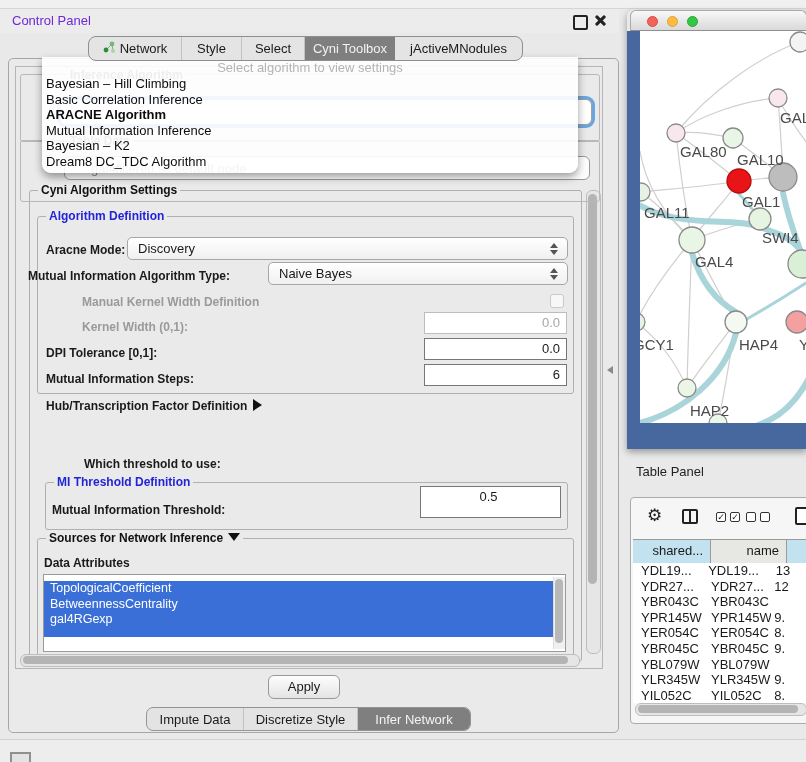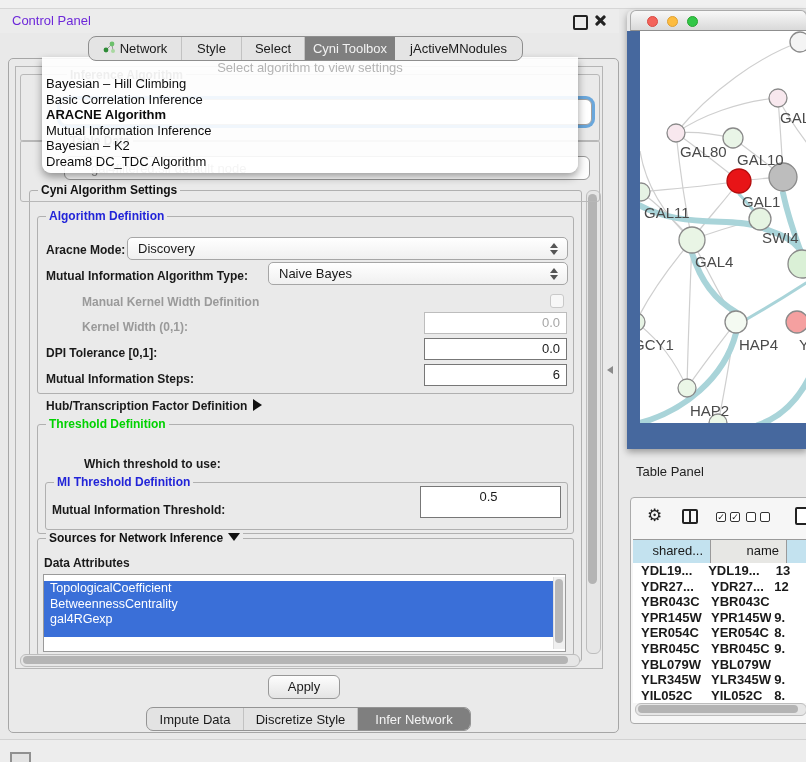--- a/index.html
+++ b/index.html
@@ -93,21 +93,21 @@
   #gear-icon{left:16px;font-size:17px;color:#222;top:7px;}
   #splitcol-icon{left:51px;width:16px;height:15px;border:2px solid #222;border-radius:2px;box-sizing:border-box;}
   #splitcol-icon i{position:absolute;left:5px;top:0;width:2px;height:11px;background:#222;}
   .cbx{position:absolute;top:14px;width:10px;height:10px;border:1.5px solid #333;border-radius:2px;font-size:9px;line-height:9px;text-align:center;color:#222;background:#fff;box-sizing:border-box;}
   #doc-icon{left:164px;top:9px;width:14px;height:18px;border:2px solid #222;border-radius:2px;background:#fff;box-sizing:border-box;}
   #thead{left:2px;top:41px;height:24px;display:flex;border-top:1px solid #9a9a9a;border-bottom:1px solid #9a9a9a;}
   .th{box-sizing:border-box;border-right:1px solid #9a9a9a;font-size:13px;line-height:22px;text-align:right;padding-right:7px;background:#e7e7e4;overflow:hidden;}
   .th.hl{background:var(--hdrblue);}
   #trows{left:2px;top:65px;width:174px;}
   .tr{display:flex;height:15.6px;line-height:15.6px;font-size:13px;background:#fff;}
-  .td{box-sizing:border-box;overflow:hidden;white-space:nowrap;padding-left:8px;font-weight:bold;}
+  .td{box-sizing:border-box;overflow:hidden;white-space:nowrap;padding-left:8px;}
   .td.c3{padding-left:3px;}
   #t-hscroll{left:4px;top:205px;width:170px;height:11px;}
   #t-hthumb{left:2px;top:1px;width:160px;height:8px;}
   #cp-hscroll{left:20px;top:654px;width:558px;height:11px;z-index:5;}
   #cp-hthumb{left:2px;top:1px;width:545px;height:8px;}
   #cp-vscroll{left:586px;top:190px;width:13px;height:462px;}
   #cp-vthumb{left:1px;top:3px;width:9px;height:390px;}
   #list-vscroll{left:509px;top:2px;width:11px;height:72px;background:#f0f0f0;border-left:1px solid #ddd;}
   #list-vthumb{left:1px;top:2px;width:8px;height:64px;background:#b8b8b8;border-radius:4px;}
 </style>
@@ -184,44 +184,41 @@
     <span class="legend blue">Algorithm Definition</span>
   </div>
   <div class="abs b12" style="left:46px;top:243px;">Aracne Mode:</div>
   <div class="abs combo" style="left:127px;top:237px;width:441px;height:23px;">
     <span>Discovery</span>
     <span class="steppers">
         <span class="tri-up"></span>
         <span class="tri-dn"></span>
       </span>
   </div>
-  <div class="abs b12" style="left:46px;top:269px;">Mutual Information Algorithm Type:</div>
+  <div class="abs b12" style="left:28px;top:269px;">Mutual Information Algorithm Type:</div>
   <div class="abs combo" style="left:268px;top:262px;width:300px;height:23px;">
     <span>Naive Bayes</span>
     <span class="steppers">
         <span class="tri-up"></span>
         <span class="tri-dn"></span>
       </span>
   </div>
   <div class="abs b12 dis" style="left:46px;top:295px;">Manual Kernel Width Definition</div>
   <div class="abs checkbox" style="left:550px;top:294px;"></div>
   <div class="abs b12 dis" style="left:46px;top:320px;">Kernel Width (0,1):</div>
   <div class="abs tfield dim" style="left:424px;top:312px;width:143px;height:22px;">0.0</div>
   <div class="abs b12" style="left:46px;top:346px;">DPI Tolerance [0,1]:</div>
   <div class="abs tfield" style="left:424px;top:338px;width:143px;height:22px;">0.0</div>
   <div class="abs b12" style="left:46px;top:372px;">Mutual Information Steps:</div>
   <div class="abs tfield" style="left:424px;top:364px;width:143px;height:22px;">6</div>
 
   <div class="abs b12" style="left:46px;top:399px;">
     <span>Hub/Transcription Factor Definition</span><span class="arrow-right"></span>
   </div>
 
-  <div class="abs group" style="left:37px;top:424px;width:535px;height:108px;">
-    <span class="legend green">Threshold Definition</span>
-  </div>
   <div class="abs b12" style="left:84px;top:457px;">Which threshold to use:</div>
   <div class="abs group" style="left:45px;top:482px;width:521px;height:46px;">
     <span class="legend blue">MI Threshold Definition</span>
   </div>
   <div class="abs b12" style="left:52px;top:503px;">Mutual Information Threshold:</div>
   <div class="abs tfield" style="left:420px;top:486px;width:141px;height:32px;text-align:center;">0.5</div>
 
   <div class="abs group" style="left:37px;top:538px;width:535px;height:116px;">
     <span class="legend" style="color:#111;"><span>Sources for Network Inference</span><span class="arrow-down"></span></span>
   </div>

